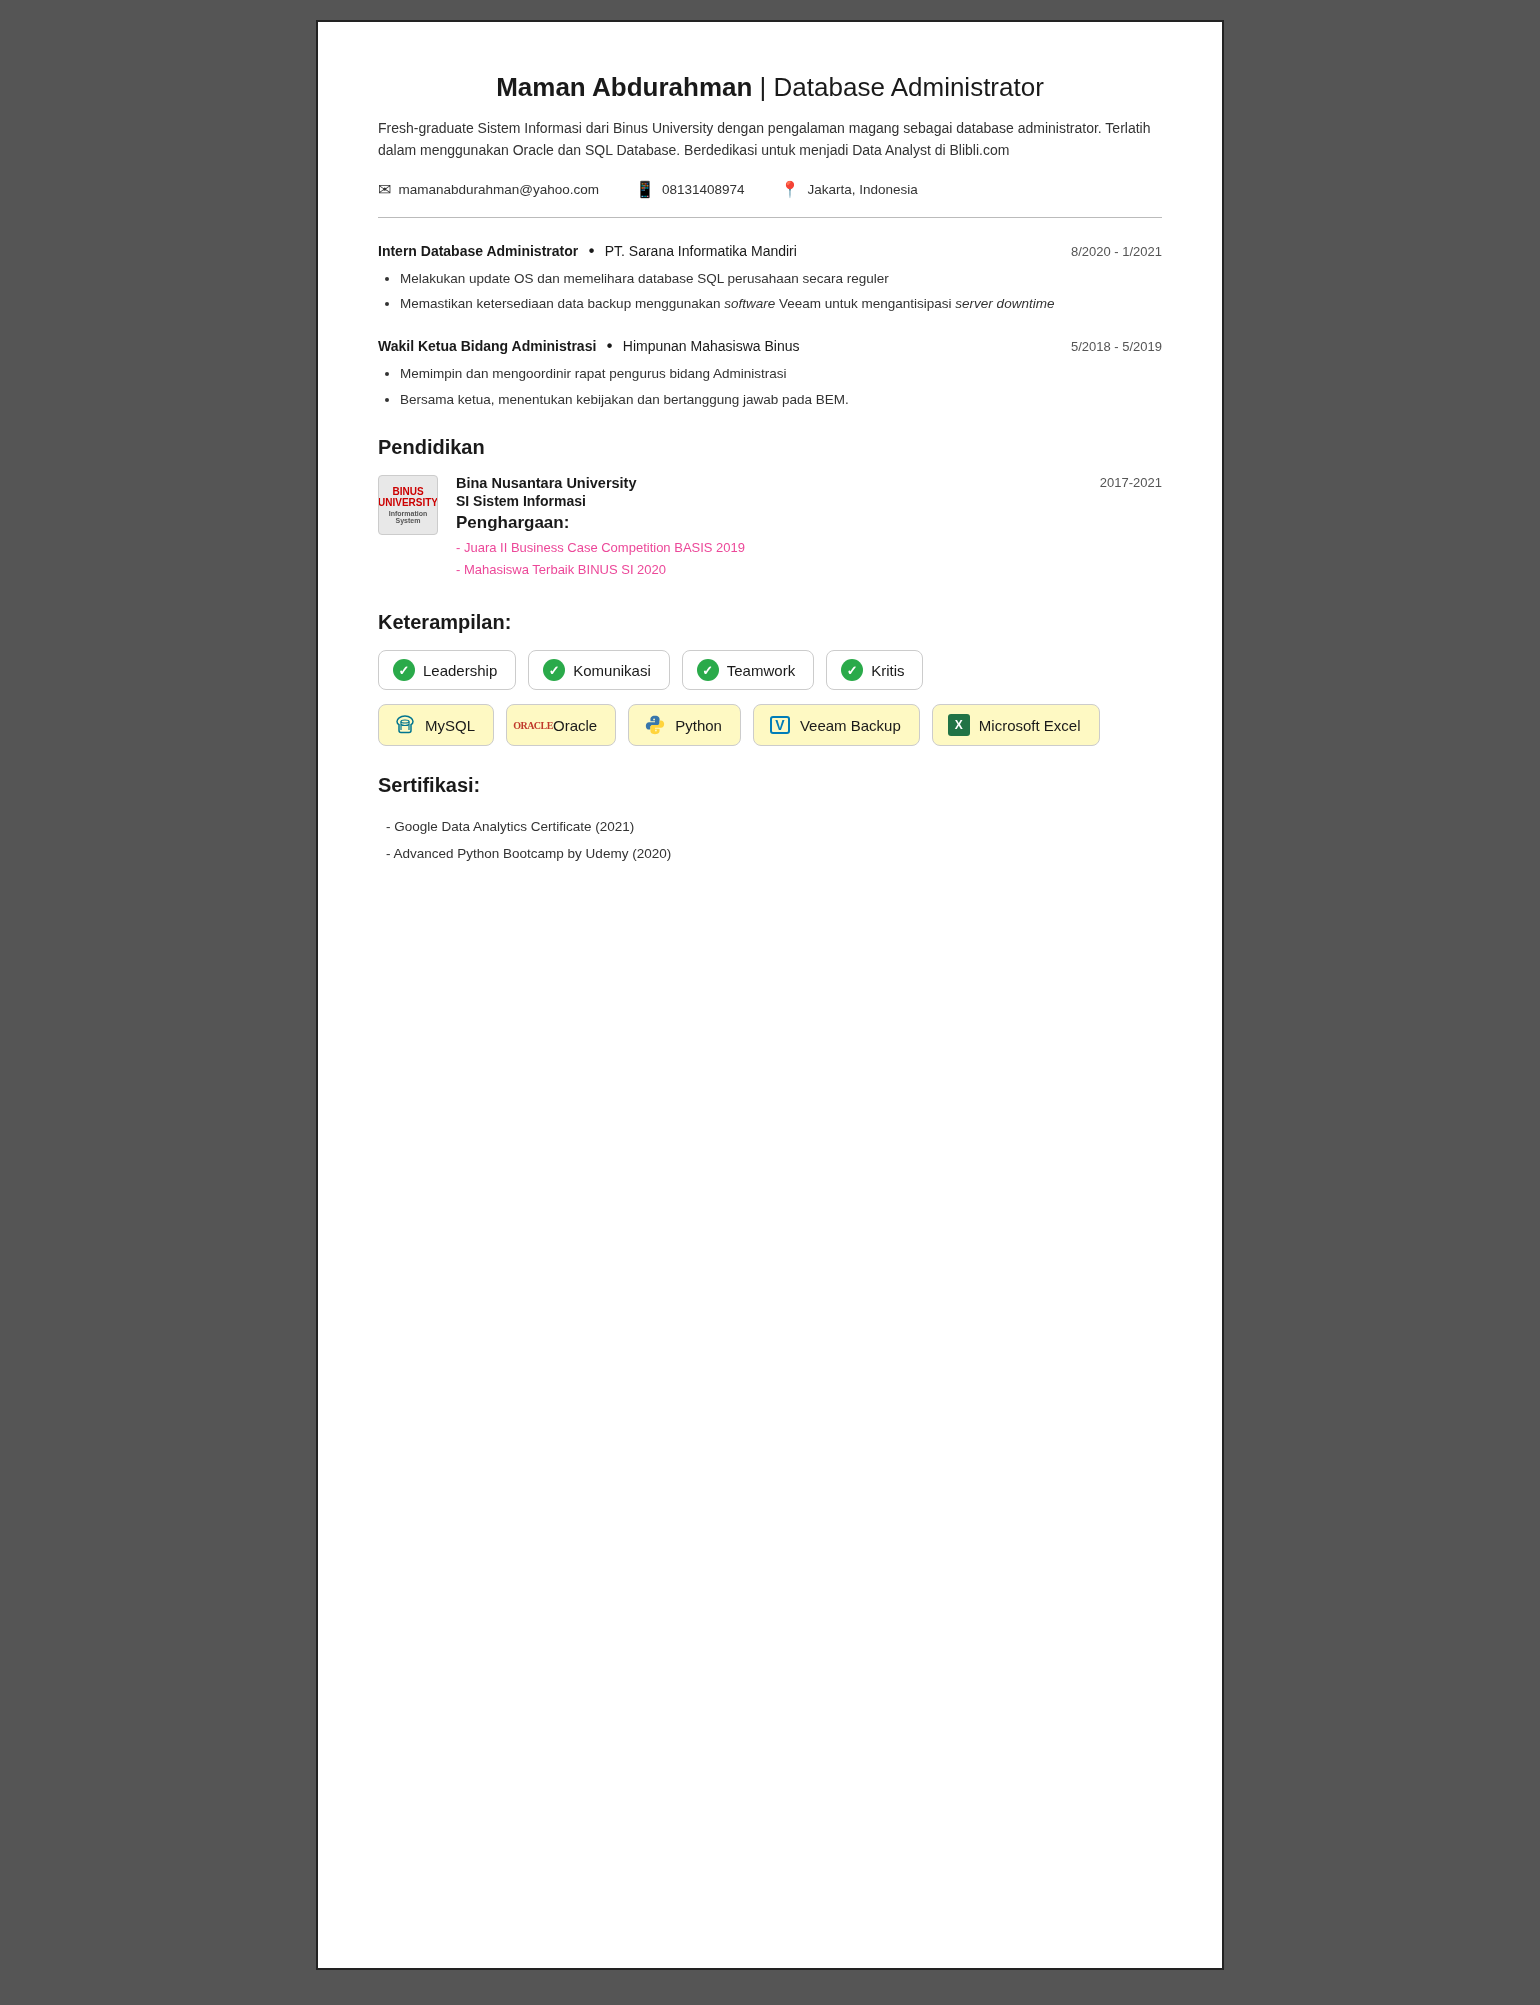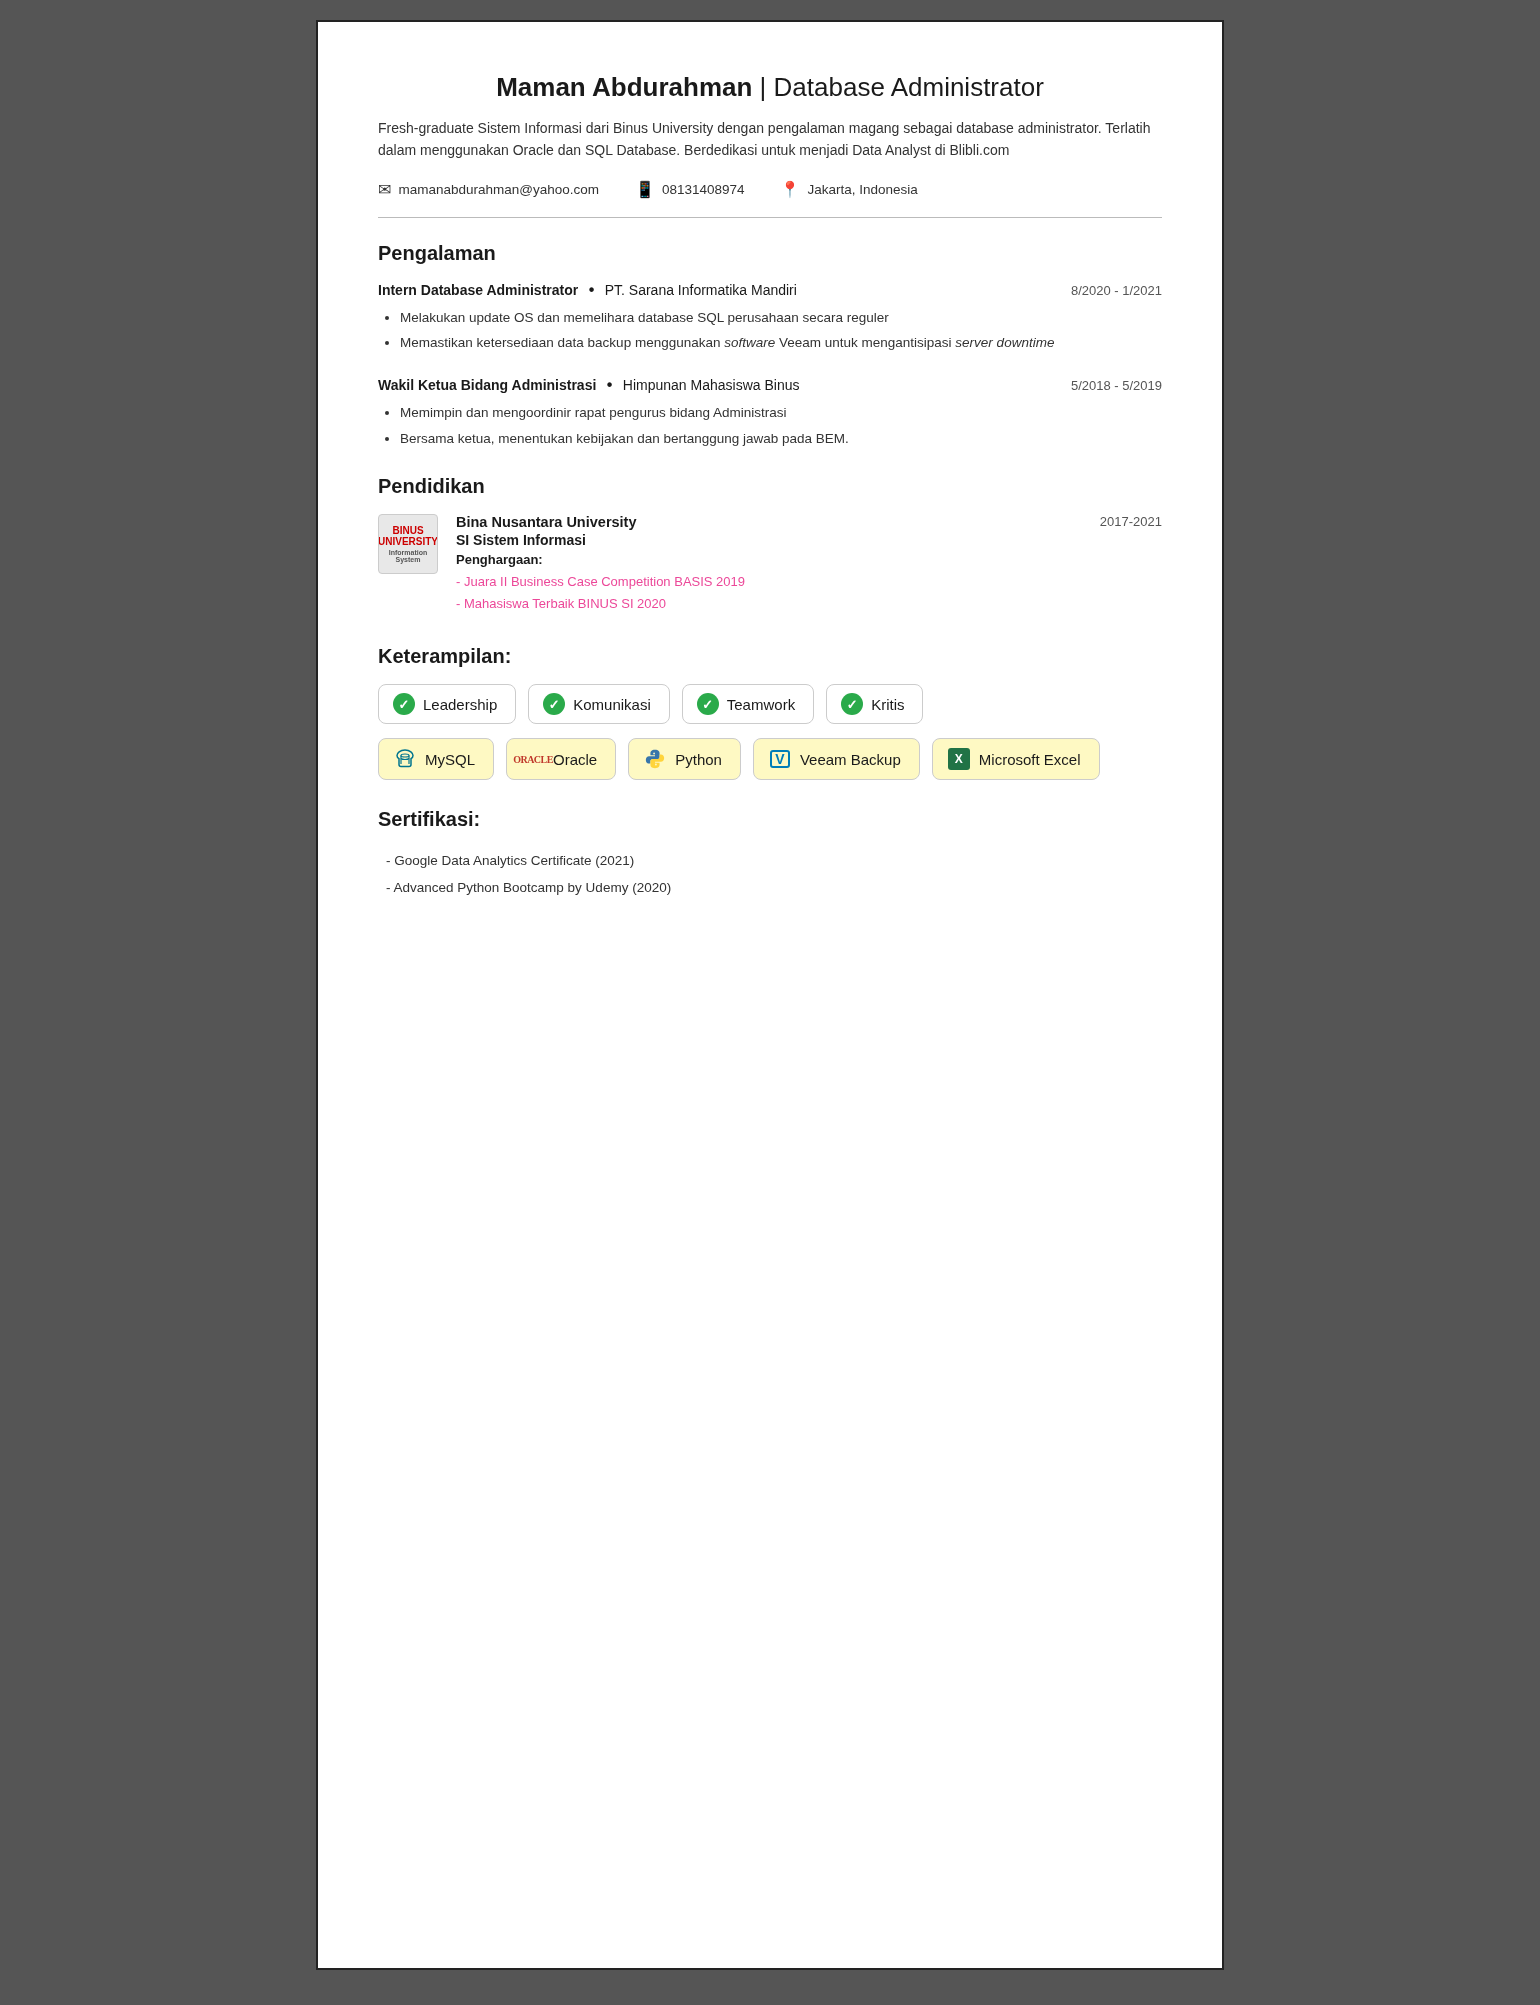--- a/index.html
+++ b/index.html
@@ -161,21 +161,21 @@
       color: #1a1a1a;
       margin-bottom: 2px;
     }
     .edu-degree {
       font-size: 14px;
       font-weight: bold;
       color: #1a1a1a;
       margin-bottom: 2px;
     }
     .edu-awards-title {
-      font-size: 13px;
+      font-size: 17px;
       font-weight: bold;
       color: #1a1a1a;
       margin-bottom: 4px;
       margin-top: 4px;
     }
     .edu-award-item {
       font-size: 13px;
       color: #ec4899;
       line-height: 1.7;
     }
@@ -280,21 +280,20 @@
       </div>
       <div class="contact-item">
         <span class="contact-icon" style="color:#e74c3c;">📍</span>
         <span>Jakarta, Indonesia</span>
       </div>
     </div>
     <hr class="divider">
   </div>
 
   <div class="experience-section">
-    <h2 class="section-title">Pengalaman</h2>
 
     <div class="experience-block">
       <div class="exp-header">
         <div>
           <span class="exp-title">Intern Database Administrator</span>
           <span class="exp-dot"> • </span>
           <span class="exp-company">PT. Sarana Informatika Mandiri</span>
         </div>
         <span class="exp-date">8/2020 - 1/2021</span>
       </div>

